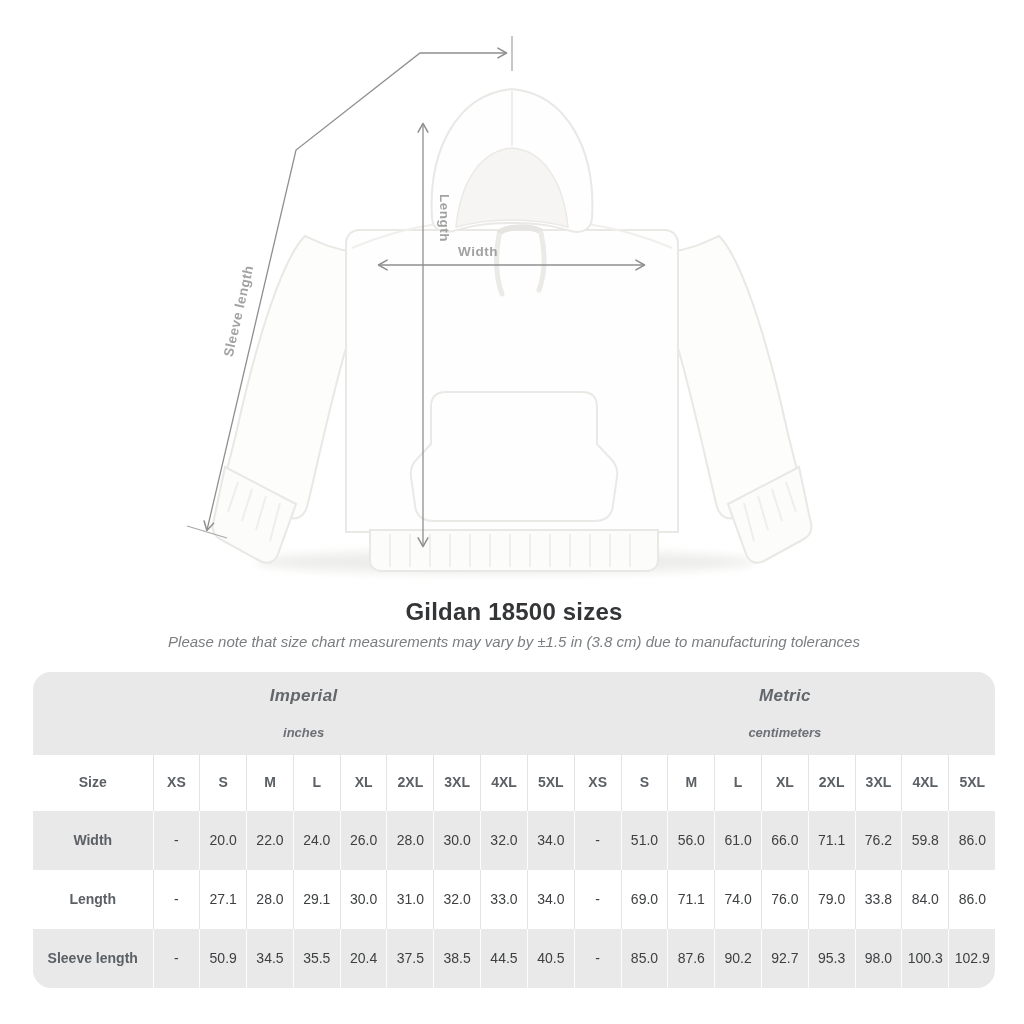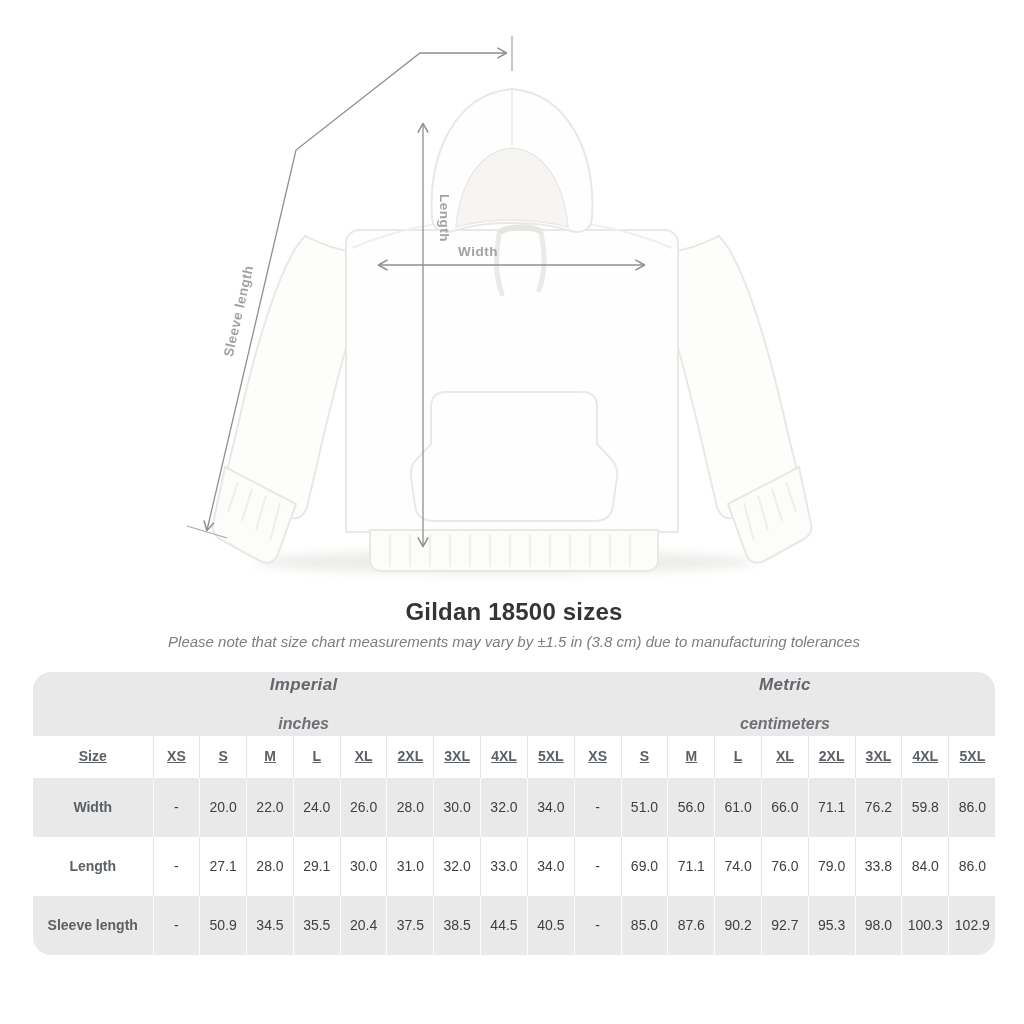--- a/index.html
+++ b/index.html
@@ -10,25 +10,25 @@
               fill:#a2a2a2;letter-spacing:.5px;}
   .title-block{position:absolute;top:598px;left:2px;width:1024px;text-align:center;}
   .page-title{margin:0;font-size:24px;font-weight:bold;color:#333537;letter-spacing:.2px;}
   .page-subtitle{margin:7px 0 15px 0;font-size:15px;font-style:italic;color:#7b7e81;}
   .table-wrap{position:absolute;top:672px;left:33px;width:962px;border-radius:18px;overflow:hidden;}
   table.size-table{width:962px;border-collapse:collapse;table-layout:fixed;}
   table.size-table col.c-label{width:120px;}
   table.size-table col.c-val{width:46.8px;}
   table.size-table th,table.size-table td{padding:0;text-align:center;vertical-align:middle;
       font-size:14px;line-height:1.1;}
-  tr.band th{background:#e9e9e9;height:64px;}
+  tr.band th{background:#e9e9e9;height:83px;}
   .gt{font-size:17px;font-weight:bold;font-style:italic;color:#63676c;letter-spacing:.3px;}
-  .gs{margin-top:20px;font-size:16px;font-style:italic;color:#6d7176;}
+  .gs{margin-top:20px;font-size:13px;font-style:italic;color:#6d7176;}
   tr.sizes{background:#ffffff;}
-  tr.sizes th{height:42px;font-weight:bold;color:#5b6065;text-decoration:underline;}
+  tr.sizes th{height:56px;font-weight:bold;color:#5b6065;}
   tr.row-white{background:#ffffff;}
   tr.row-gray{background:#e9e9e9;}
   tbody th.row-label{font-weight:bold;color:#5b6065;}
   tbody td{color:#3d3f41;}
   tr.sizes th:not(:first-child),tr.row-white td{border-left:1px solid #e3e3e3;}
   tr.row-gray td{border-left:1px solid rgba(255,255,255,.85);}
   tr.row-gray td:first-of-type,tr.row-white td:first-of-type{border-left:1px solid #e3e3e3;}
   tr.row-gray td:first-of-type{border-left:1px solid rgba(255,255,255,.85);}
   tbody tr{height:59px;}
 </style>

